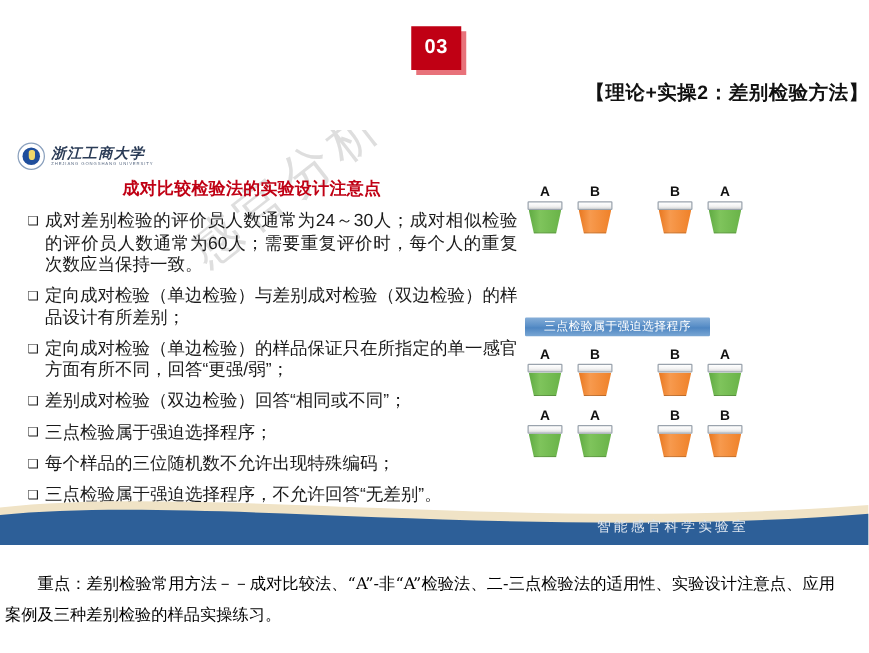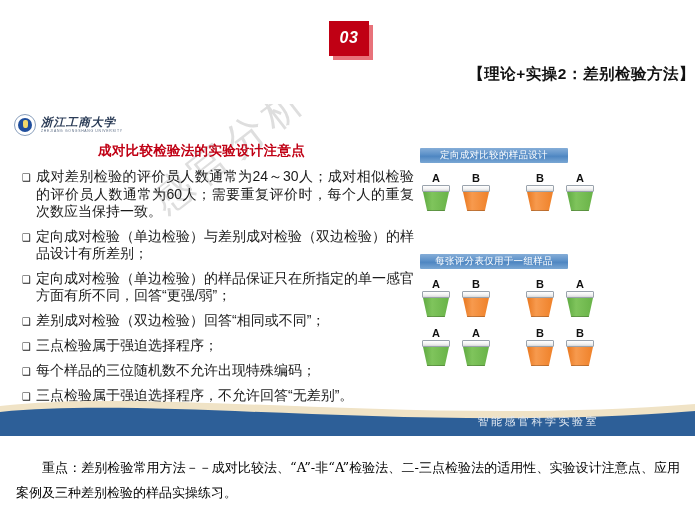--- a/index.html
+++ b/index.html
@@ -23,21 +23,20 @@
     width: 695px;
     height: 36px;
     display: flex;
     align-items: center;
     justify-content: center;
   }
   .badge-shadow {
     position: relative;
     width: 37px;
     height: 35px;
-    font-style: italic;
   }
   .badge-shadow::after {
     content: "";
     position: absolute;
     left: 4px;
     top: 4px;
     width: 40px;
     height: 35px;
     background: #e8727a;
     z-index: 0;
@@ -295,21 +294,21 @@
     font-family: Liberation Mono, monospace;
     font-size: 11px;
     color: #dfe7f0;
     letter-spacing: 2.5px;
     z-index: 5;
   }
 
   
   .bottom-note {
     position: absolute;
-    left: 16px;
+    left: 4px;
     top: 455px;
     width: 664px;
     font-family: "DejaVu Serif", "Liberation Serif", serif;
     font-size: 13px;
     line-height: 25px;
     color: #000000;
     text-align: justify;
   }
   .bottom-note .indent { display: inline-block; width: 26px; }
 </style>
@@ -363,21 +362,20 @@
         <div class="bullet-marker">❑</div>
         <div class="bullet-text">每个样品的三位随机数不允许出现特殊编码；</div>
       </div>
       <div class="bullet-row">
         <div class="bullet-marker">❑</div>
         <div class="bullet-text">三点检验属于强迫选择程序，不允许回答“无差别”。</div>
       </div>
     </div>
 
   <div class="diagram panel-a" id="diagram-0">
-      <div class="panel-bar">定向成对比较的样品设计</div>
       <div class="cup-row">
         <div class="cup-pair">
           <div class="cup-cell">
             <div class="cup-label">A</div>
             <div class="cup-glyph">
               <div class="cup-rim"></div>
               <div class="cup-body green"></div>
             </div>
           </div>
           <div class="cup-cell">
@@ -401,21 +399,21 @@
             <div class="cup-label">A</div>
             <div class="cup-glyph">
               <div class="cup-rim"></div>
               <div class="cup-body green"></div>
             </div>
           </div>
         </div>
       </div>
     </div>
   <div class="diagram panel-b" id="diagram-1">
-      <div class="panel-bar">每张评分表仅用于一组样品</div>
+      <div class="panel-bar">三点检验属于强迫选择程序</div>
       <div class="cup-row">
         <div class="cup-pair">
           <div class="cup-cell">
             <div class="cup-label">A</div>
             <div class="cup-glyph">
               <div class="cup-rim"></div>
               <div class="cup-body green"></div>
             </div>
           </div>
           <div class="cup-cell">

